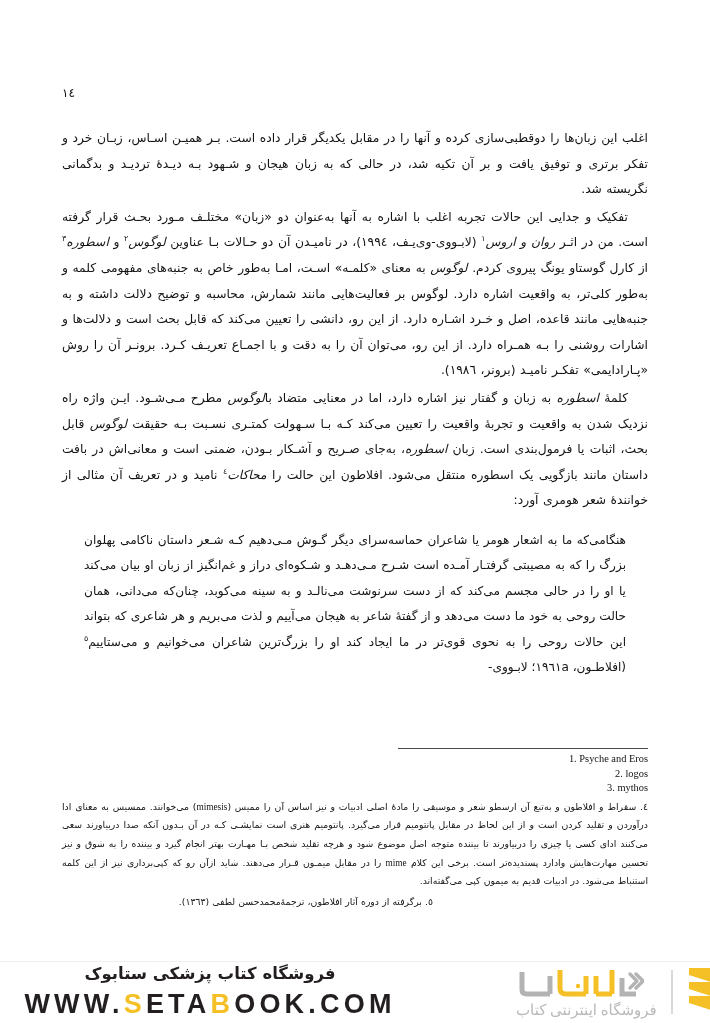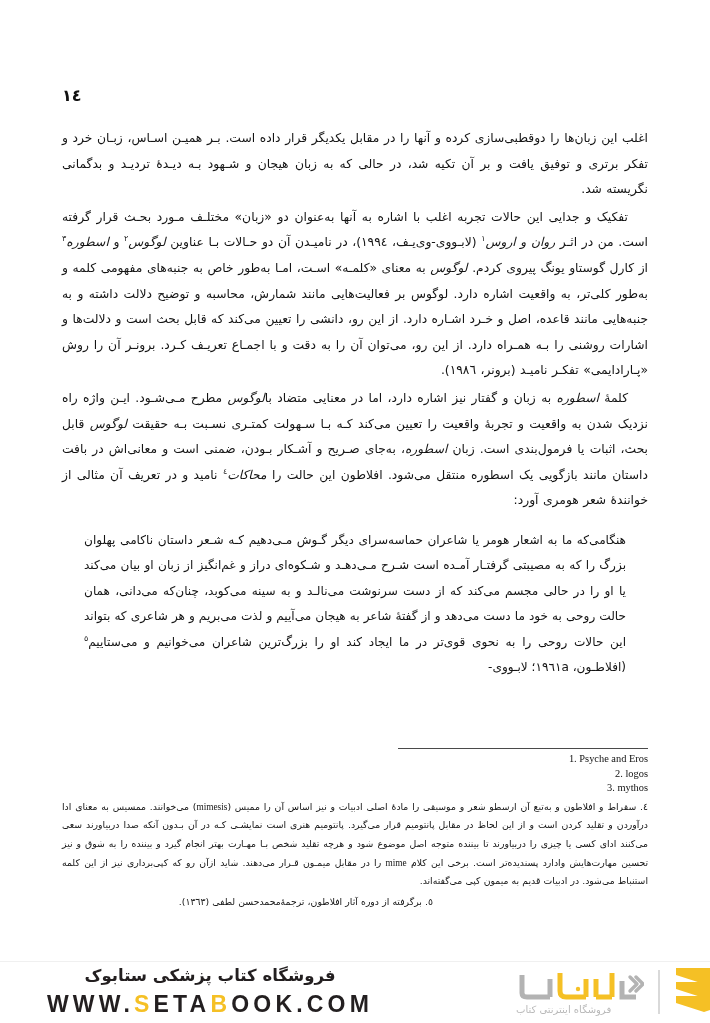--- a/index.html
+++ b/index.html
@@ -35,22 +35,22 @@
     gap: 14px;
     direction: rtl;
   }
   .running-head .rh-title {
     font-size: 11.5px;
     font-weight: 700;
     color: #111;
     letter-spacing: 0.1px;
   }
   .running-head .rh-page {
-    font-size: 16px;
-    font-weight: 700;
+    font-size: 12px;
+    font-weight: 400;
     color: #111;
   }
 
   
   .content {
     position: absolute;
     top: 126px;
     right: 62px;
     width: 586px;
     direction: rtl;
@@ -182,21 +182,21 @@
   }
   .banner-fa {
     font-size: 16.5px;
     font-weight: 700;
     color: #231f20;
     letter-spacing: 0.2px;
     line-height: 1.2;
   }
   .banner-url {
     margin-top: 6px;
-    font-size: 23px;
+    font-size: 27px;
     font-weight: 700;
     letter-spacing: 4.2px;
     color: #231f20;
     direction: ltr;
     font-family: "Liberation Sans", "DejaVu Sans", sans-serif;
   }
   .banner-url .hl {
     color: #f5c025;
   }
 
@@ -217,25 +217,26 @@
     height: 44px;
     background: #d9d9d9;
     margin: 0 14px;
   }
   .logo-wordmark {
     display: flex;
     flex-direction: column;
     align-items: flex-end;
   }
   .logo-sub {
-    font-size: 10px;
+    font-size: 15px;
     color: #b9b9b9;
     direction: rtl;
     margin-top: 1px;
     letter-spacing: 0.2px;
+    font-family: Liberation Serif, serif;
   }
 </style>
 </head>
 <body>
 
 <div class="page">
 
   <div class="running-head">
     <span class="rh-page">١٤</span>
   </div>

